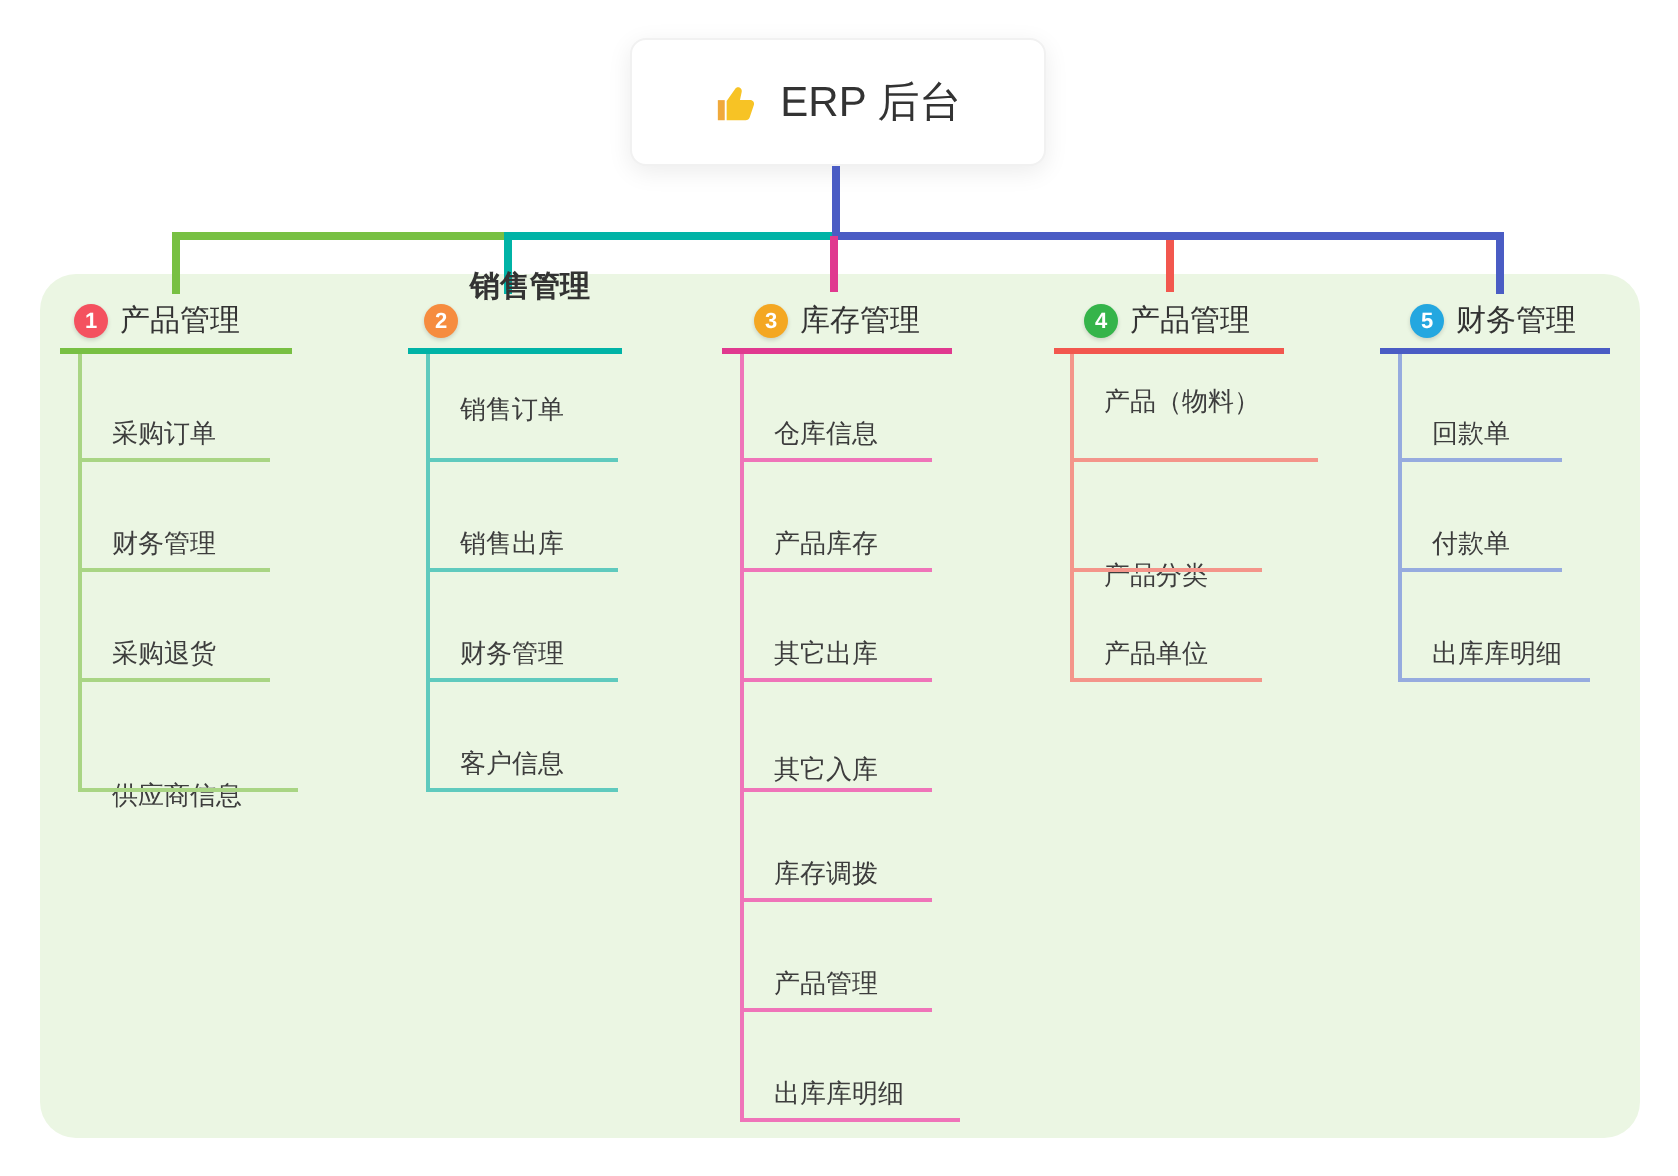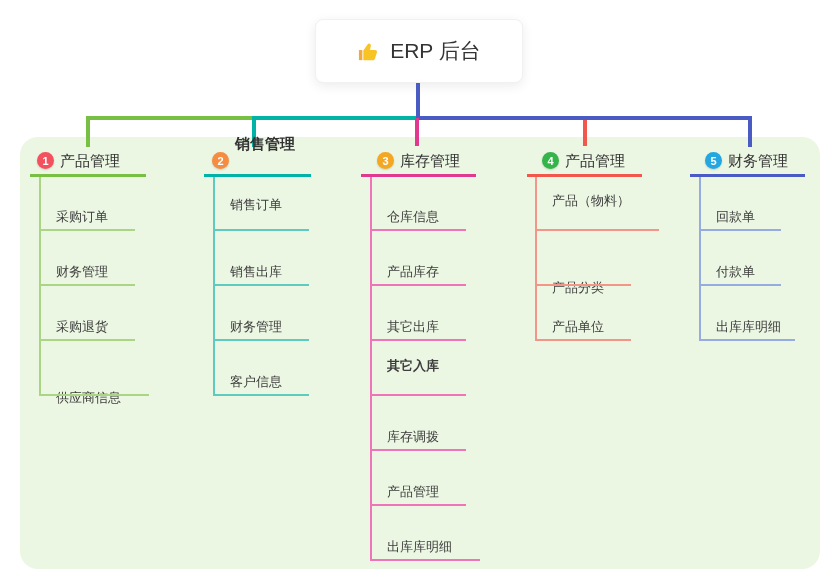--- a/index.html
+++ b/index.html
@@ -92,21 +92,21 @@
 <div class="badge" style="left: 377px; top: 152px; background-color: rgb(244, 167, 34);">3</div>
 <div class="branch-label" style="left:400px;top:151px;">库存管理</div>
 <div class="line" style="left: 361px; top: 174px; width: 115px; height: 3px; background-color: rgb(224, 57, 143);"></div>
 <div class="line" style="left: 370px; top: 177px; width: 2px; height: 383px; background-color: rgb(239, 116, 185);"></div>
 <div class="child-label" style="left:387px;top:208px;">仓库信息</div>
 <div class="line" style="left: 370px; top: 229px; width: 96px; height: 2px; background-color: rgb(239, 116, 185);"></div>
 <div class="child-label" style="left:387px;top:263px;">产品库存</div>
 <div class="line" style="left: 370px; top: 284px; width: 96px; height: 2px; background-color: rgb(239, 116, 185);"></div>
 <div class="child-label" style="left:387px;top:318px;">其它出库</div>
 <div class="line" style="left: 370px; top: 339px; width: 96px; height: 2px; background-color: rgb(239, 116, 185);"></div>
-<div class="child-label" style="left:387px;top:357px;font-weight:bold;">其它入库</div>
+<div class="child-label" style="left:387px;top:376px;">其它入库</div>
 <div class="line" style="left: 370px; top: 394px; width: 96px; height: 2px; background-color: rgb(239, 116, 185);"></div>
 <div class="child-label" style="left:387px;top:428px;">库存调拨</div>
 <div class="line" style="left: 370px; top: 449px; width: 96px; height: 2px; background-color: rgb(239, 116, 185);"></div>
 <div class="child-label" style="left:387px;top:483px;">产品管理</div>
 <div class="line" style="left: 370px; top: 504px; width: 96px; height: 2px; background-color: rgb(239, 116, 185);"></div>
 <div class="child-label" style="left:387px;top:538px;">出库库明细</div>
 <div class="line" style="left: 370px; top: 559px; width: 110px; height: 2px; background-color: rgb(239, 116, 185);"></div>
 
 <div class="badge" style="left: 542px; top: 152px; background-color: rgb(53, 180, 74);">4</div>
 <div class="branch-label" style="left:565px;top:151px;">产品管理</div>

